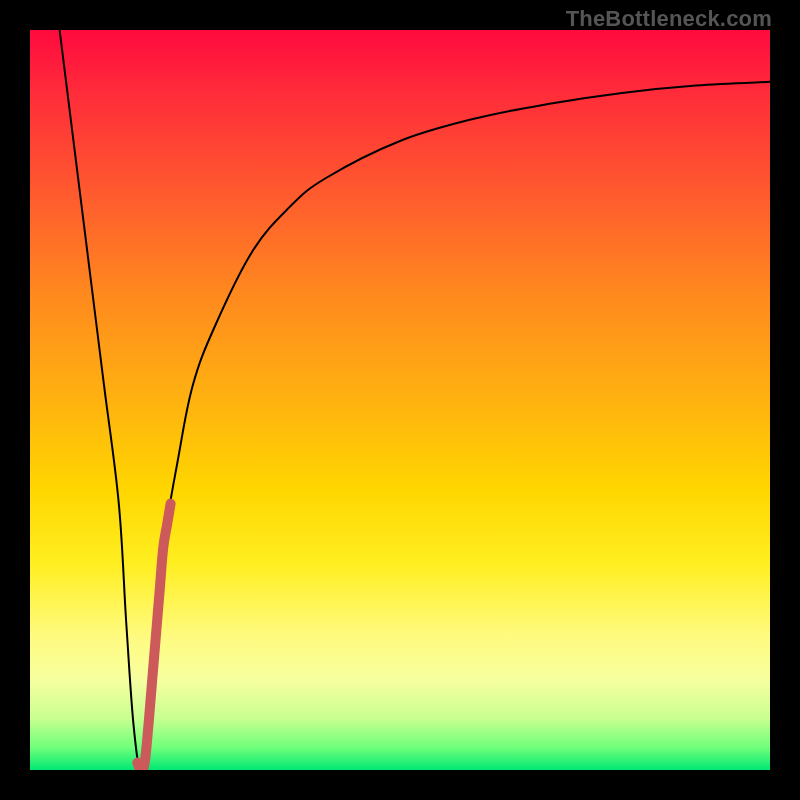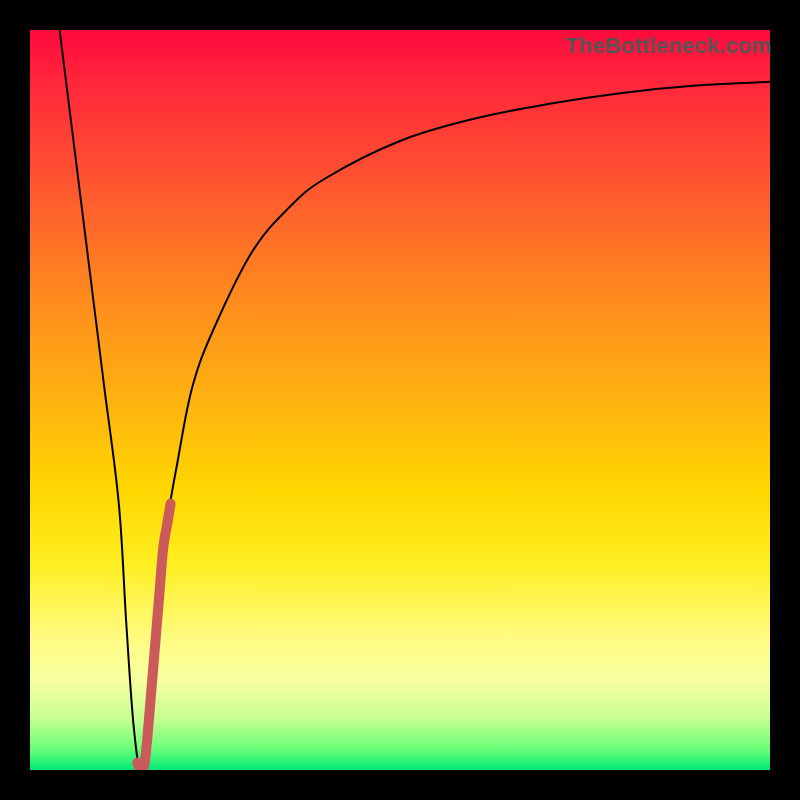--- a/index.html
+++ b/index.html
@@ -50,21 +50,20 @@
   }
   .watermark {
     position: absolute;
     top: 6px;
     right: 28px;
     font-family: Arial, Helvetica, sans-serif;
     font-size: 22px;
     font-weight: 600;
     color: #555;
     letter-spacing: 0.2px;
-    margin-top: 27px;
   }
   svg.curve {
     position: absolute;
     left: 0;
     top: 0;
     width: 100%;
     height: 100%;
   }
 </style>
 </head>

